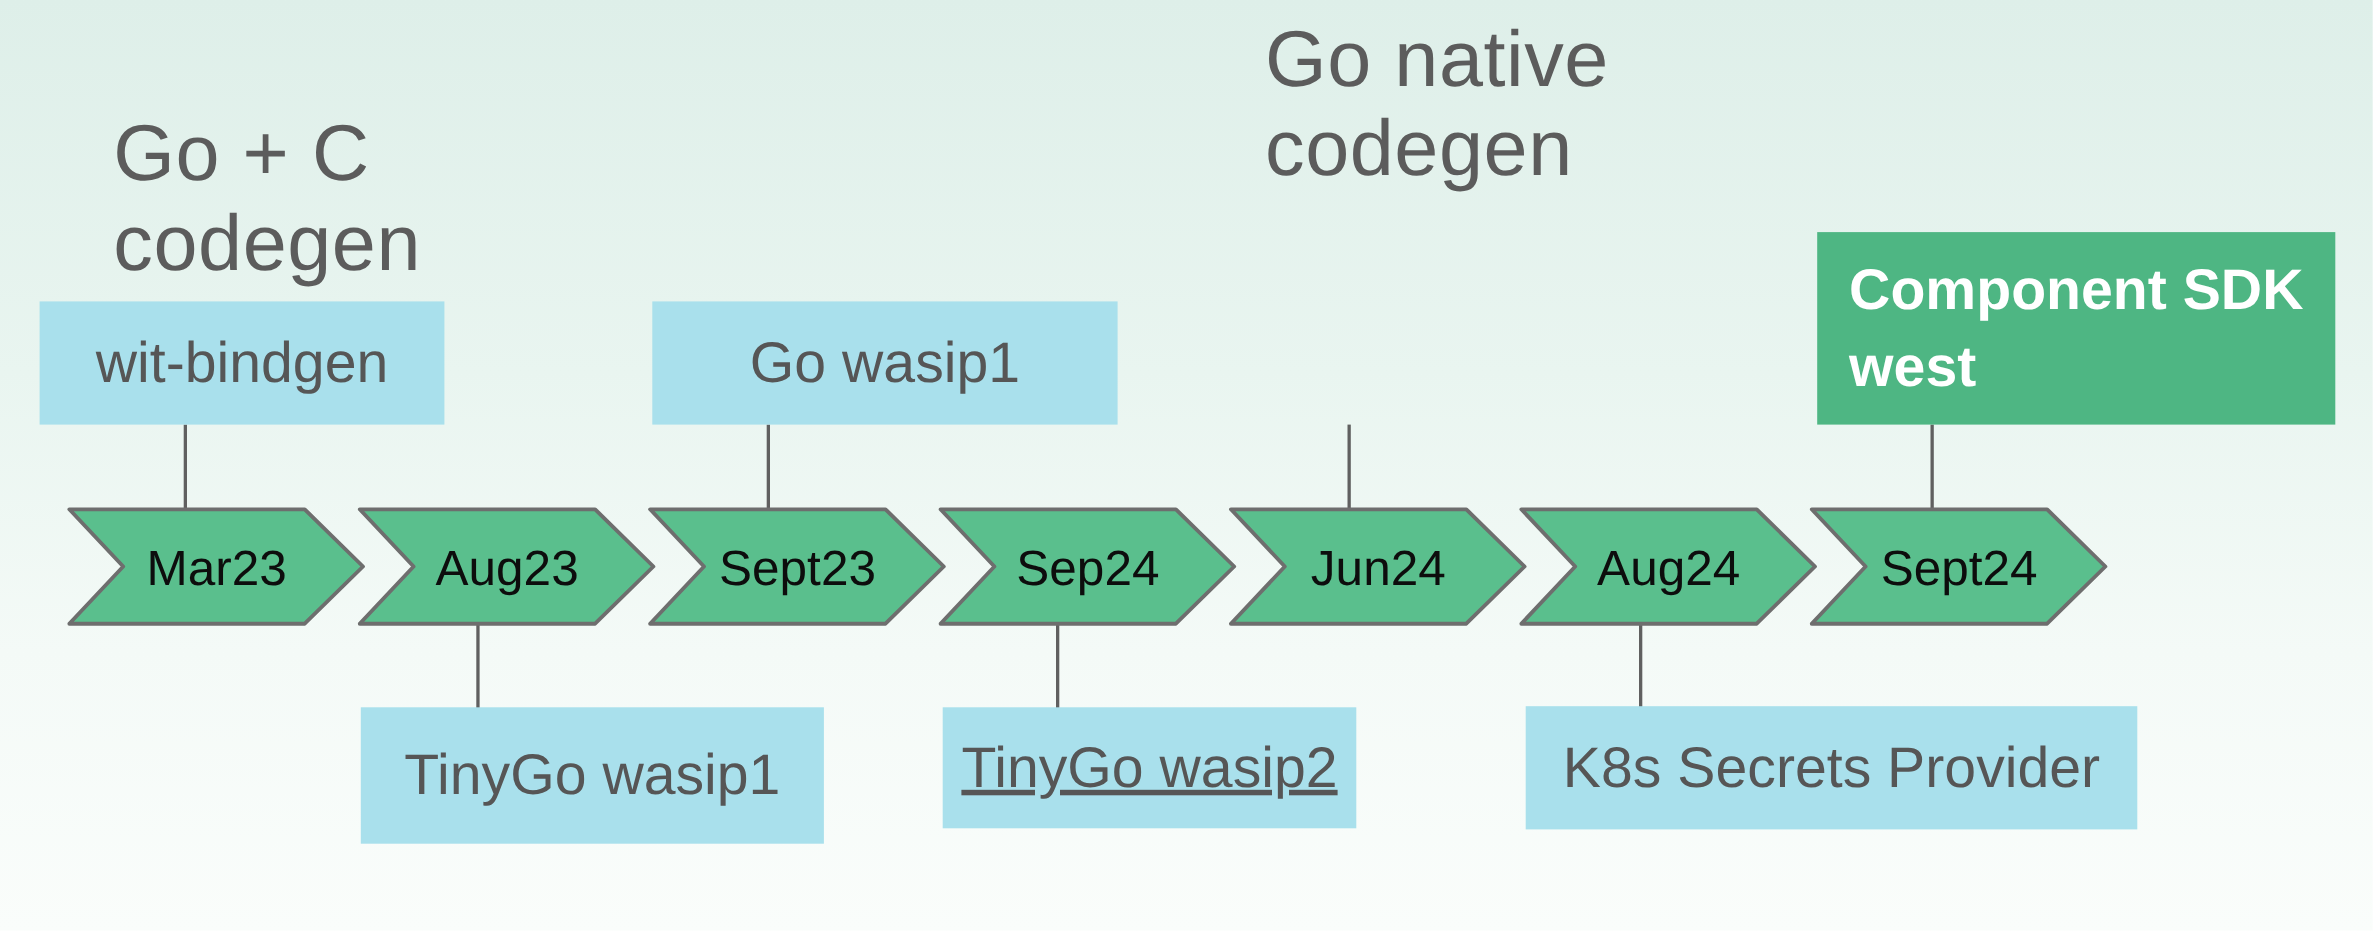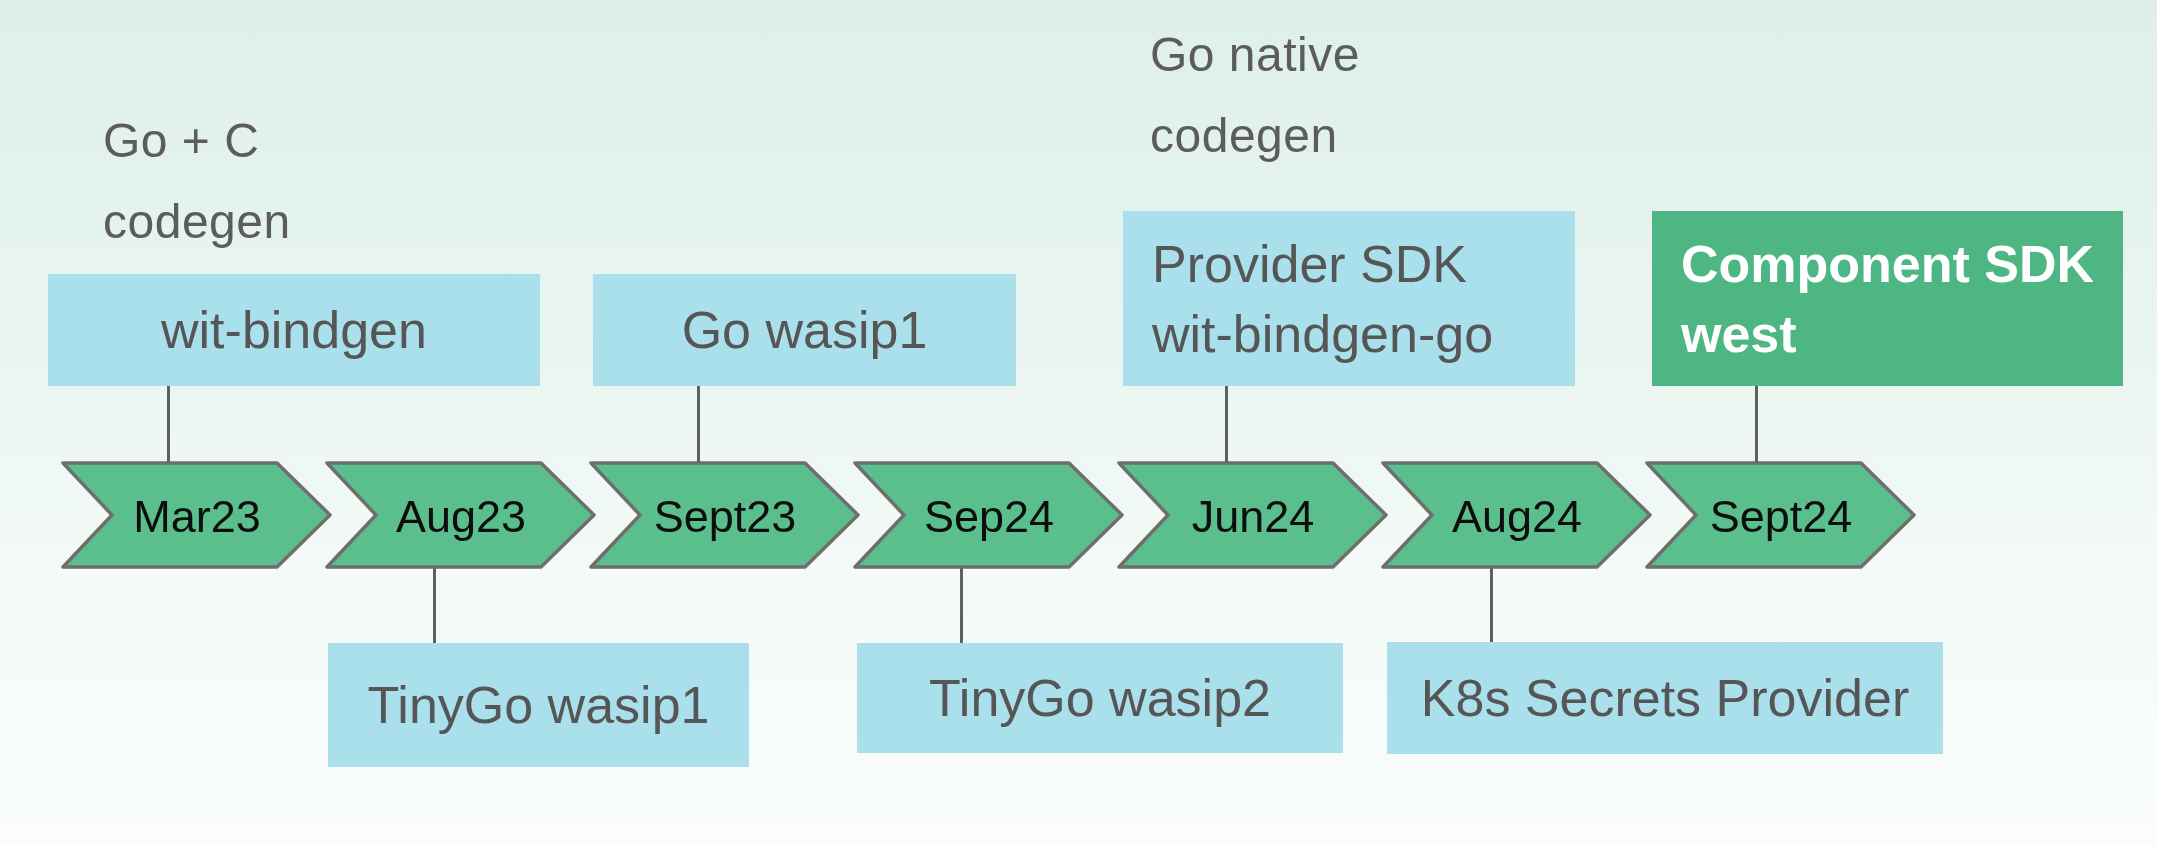--- a/index.html
+++ b/index.html
@@ -15,21 +15,21 @@
   .canvas {
     position: relative;
     width: 2157px;
     height: 846px;
     background: linear-gradient(180deg, #deefe9 0%, #e9f5f0 40%, #f4faf7 70%, #fafdfb 100%);
   }
 
   
   .section-header {
     position: absolute;
-    font-size: 48px;
+    font-size: 72px;
     line-height: 81px;
     color: #5c5c5c;
     white-space: pre-line;
     letter-spacing: 0.5px;
   }
   .hdr-go-c      { left: 103px; top: 100px; }
   .hdr-go-native { left: 1150px; top: 14px; }
 
   
   .connector {
@@ -54,26 +54,26 @@
     font-size: 52px;
     color: #565656;
     white-space: pre-line;
     line-height: 70px;
   }
   .box.centered { justify-content: center; text-align: center; }
   .box.left-al  { justify-content: flex-start; padding-left: 29px; box-sizing: border-box; }
   .box.blue  { background: #a9e0ec; }
   .box.green { background: #4eb683; color: #ffffff; font-weight: bold; }
 
-  .b-wit-bindgen   { left: 48px;   top: 274px; width: 492px; height: 112px; }
+  .b-wit-bindgen   { left: 36px;   top: 274px; width: 368px; height: 112px; }
   .b-go-wasip1     { left: 593px;  top: 274px; width: 423px; height: 112px; }
   .b-provider-sdk  { left: 1123px; top: 211px; width: 452px; height: 175px; }
   .b-component-sdk { left: 1652px; top: 211px; width: 471px; height: 175px; }
   .b-tinygo-wasip1 { left: 328px;  top: 643px; width: 421px; height: 124px; }
-  .b-tinygo-wasip2 { left: 857px;  top: 643px; width: 486px; height: 110px; }
+  .b-tinygo-wasip2 { left: 857px;  top: 643px; width: 376px; height: 110px; text-decoration: underline; }
   .b-k8s-secrets   { left: 1387px; top: 642px; width: 556px; height: 112px; }
 
   
   .arrow {
     position: absolute;
     top: 461px;
     width: 272px;
     height: 108px;
   }
   .a1 { left: 61px; }
@@ -118,22 +118,20 @@
   <div class="connector c1"></div>
   <div class="connector c2"></div>
   <div class="connector c3"></div>
   <div class="connector c4"></div>
   <div class="connector c5"></div>
   <div class="connector c6"></div>
   <div class="connector c7"></div>
 
   <div class="box blue centered b-wit-bindgen">wit-bindgen</div>
   <div class="box blue centered b-go-wasip1">Go wasip1</div>
-  <div class="box blue left-al b-provider-sdk">Provider SDK
-wit-bindgen-go</div>
   <div class="box green left-al b-component-sdk">Component SDK
 west</div>
 
   <div class="box blue centered b-tinygo-wasip1">TinyGo wasip1</div>
   <div class="box blue centered b-tinygo-wasip2">TinyGo wasip2</div>
   <div class="box blue centered b-k8s-secrets">K8s Secrets Provider</div>
 
   <div class="arrow a1">
     <svg viewBox="0 0 272 108">
       <polygon points="2,2 216,2 269,54 216,106 2,106 51,54" stroke="#6e6e6e" stroke-width="3.5" stroke-linejoin="round" fill="#5abf8d"></polygon>

